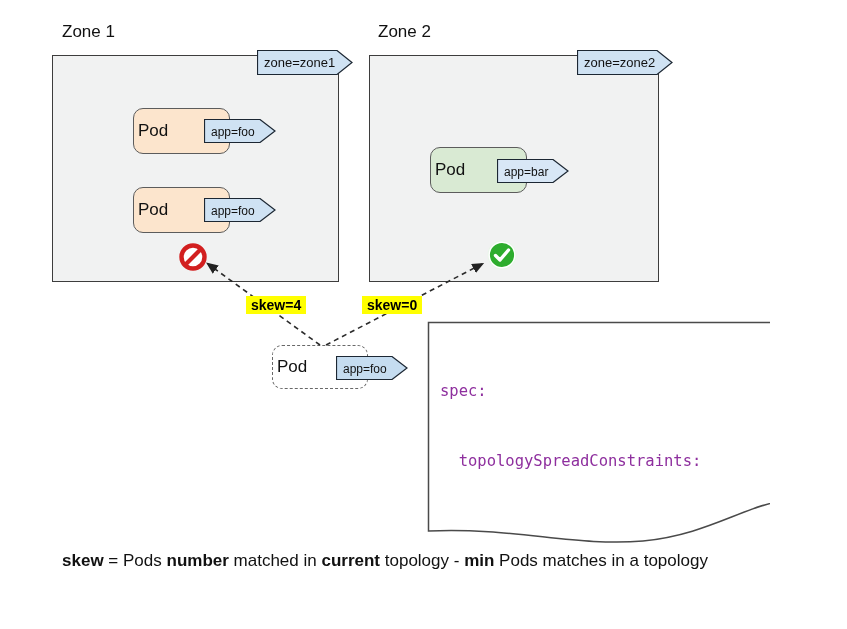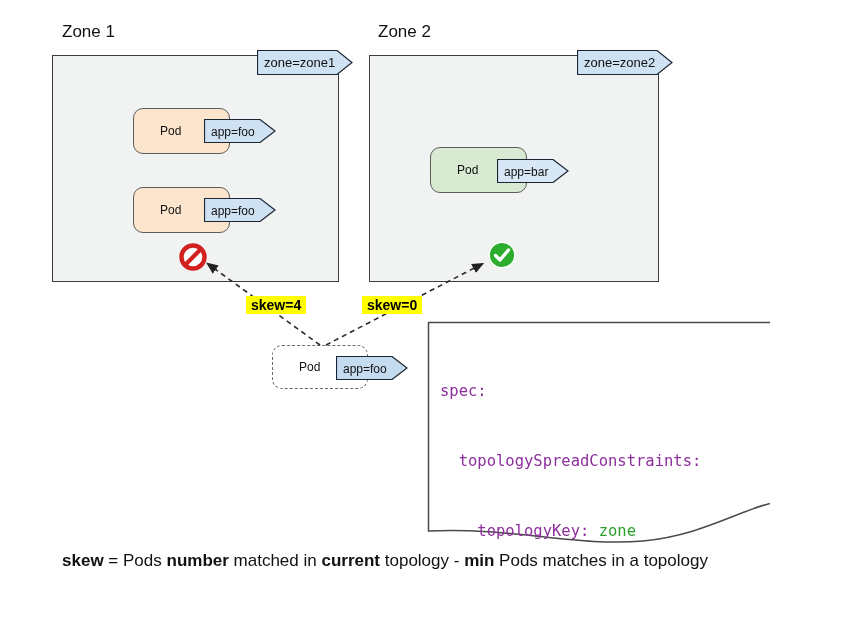--- a/index.html
+++ b/index.html
@@ -9,22 +9,22 @@
   }
   
   .zone-box{position:absolute;background:#f1f2f2;border:1.5px solid #3d3d3d;z-index:1;}
   #zone1-box{left:52px;top:55px;width:285px;height:225px;}
   #zone2-box{left:369px;top:55px;width:288px;height:225px;}
   .zone-title{position:absolute;font-size:17px;color:#111;z-index:2;}
   #zone1-title{left:62px;top:22px;}
   #zone2-title{left:378px;top:22px;}
   
   .pod{position:absolute;width:97px;height:46px;border:1.5px solid #5c5c5c;border-radius:10px;
-       display:flex;align-items:center;padding-left:26px;box-sizing:border-box;
-       font-size:12px;color:#111;z-index:3;text-align:right;}
+       display:flex;align-items:center;padding-left:4px;box-sizing:border-box;
+       font-size:17px;color:#111;z-index:3;text-align:right;}
   .pod-foo{background:#fce5cd;}
   .pod-bar{background:#d9ead3;}
   #pod1{left:133px;top:108px;}
   #pod2{left:133px;top:187px;}
   #pod3{left:430px;top:147px;}
   #pending-pod{left:272px;top:345px;width:96px;height:44px;background:#ffffff;
        border:1.6px dashed #686868;z-index:4;}
   
   .tag{position:absolute;z-index:5;}
   #zone1-tag{left:257px;top:50px;}
@@ -132,21 +132,20 @@
     <polygon points="0.5,0.5 56,0.5 71,12 56,23.5 0.5,23.5" fill="#c5dcf0" stroke="#1c2733" stroke-width="1.2"></polygon>
     <text x="7" y="16.5" font-size="12">app=foo</text>
   </svg>
 
   <svg id="code-shape" width="374" height="232">
     <path d="M1.5,1.5 H371 V178 C322,180 287,213 216,220 C150,226 86,206 1.5,210 Z" fill="#ffffff" stroke="#4a4a4a" stroke-width="1.5"></path>
   </svg>
   <div id="code-text">
     <div class="code-line"><span class="tok-key">spec:</span></div>
     <div class="code-line"><span class="tok-key">  topologySpreadConstraints:</span></div>
-    <div class="code-line"><span class="tok-key">    topologyKey: </span><span class="tok-val">zone</span></div>
     
     
     
     
   </div>
 
   <div id="caption"><span class="b">skew</span><span> = Pods </span><span class="b">number</span><span> matched in </span><span class="b">current</span><span> topology - </span><span class="b">min</span><span> Pods matches in a topology</span></div>
 
 </div>
 

